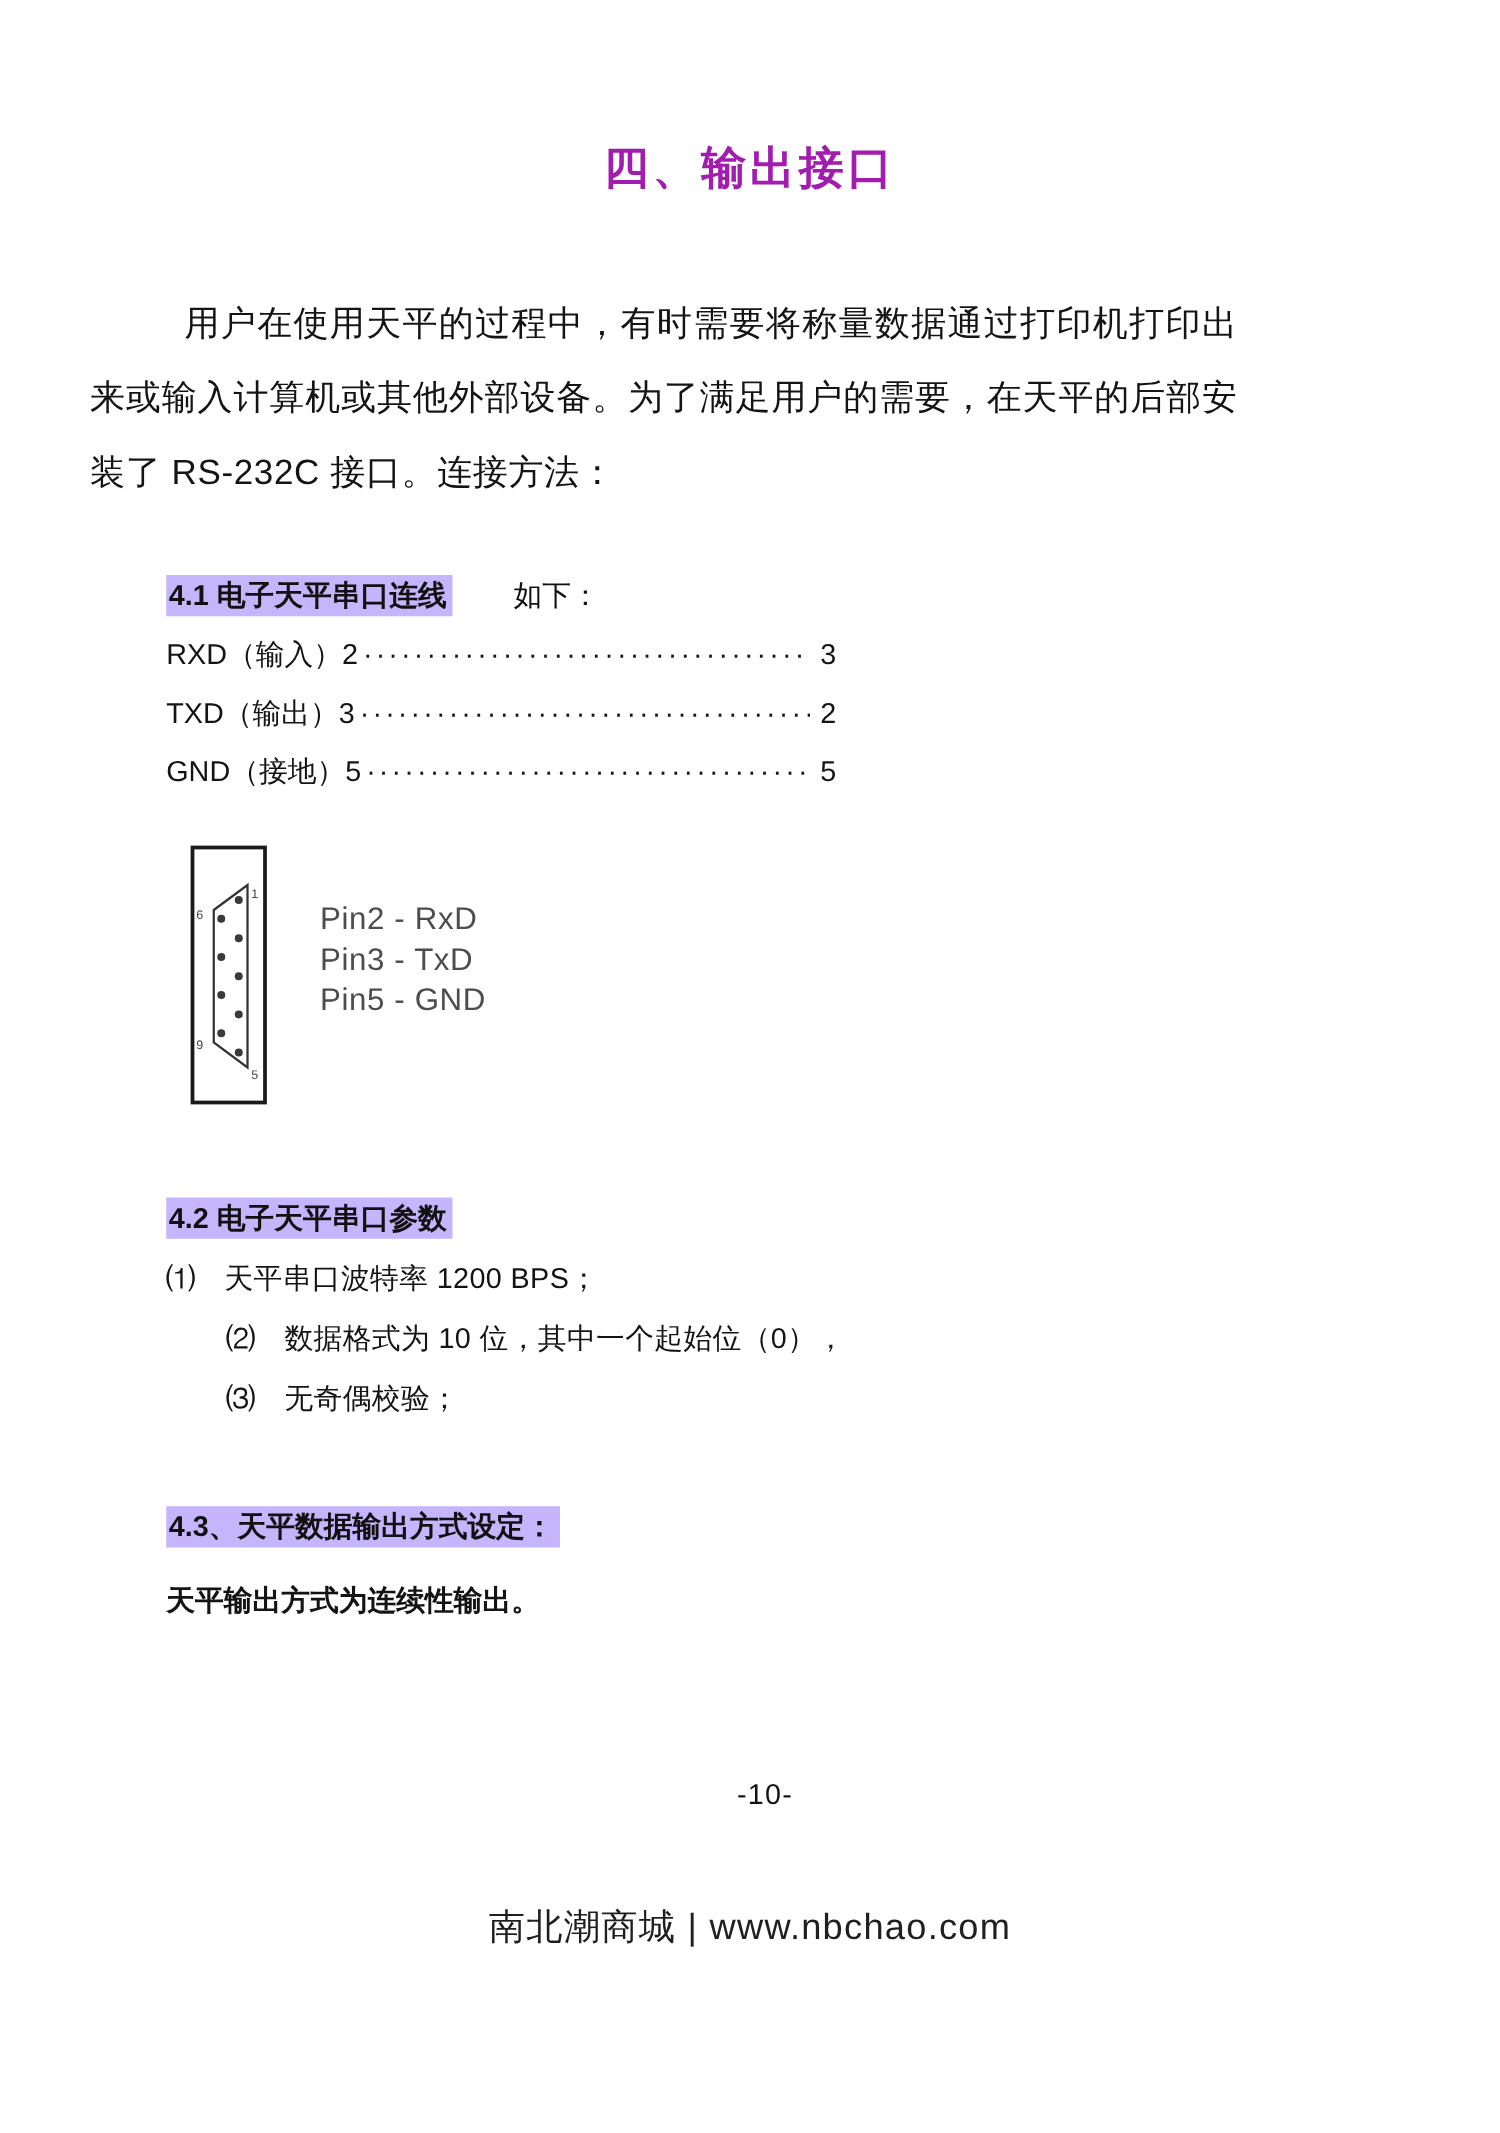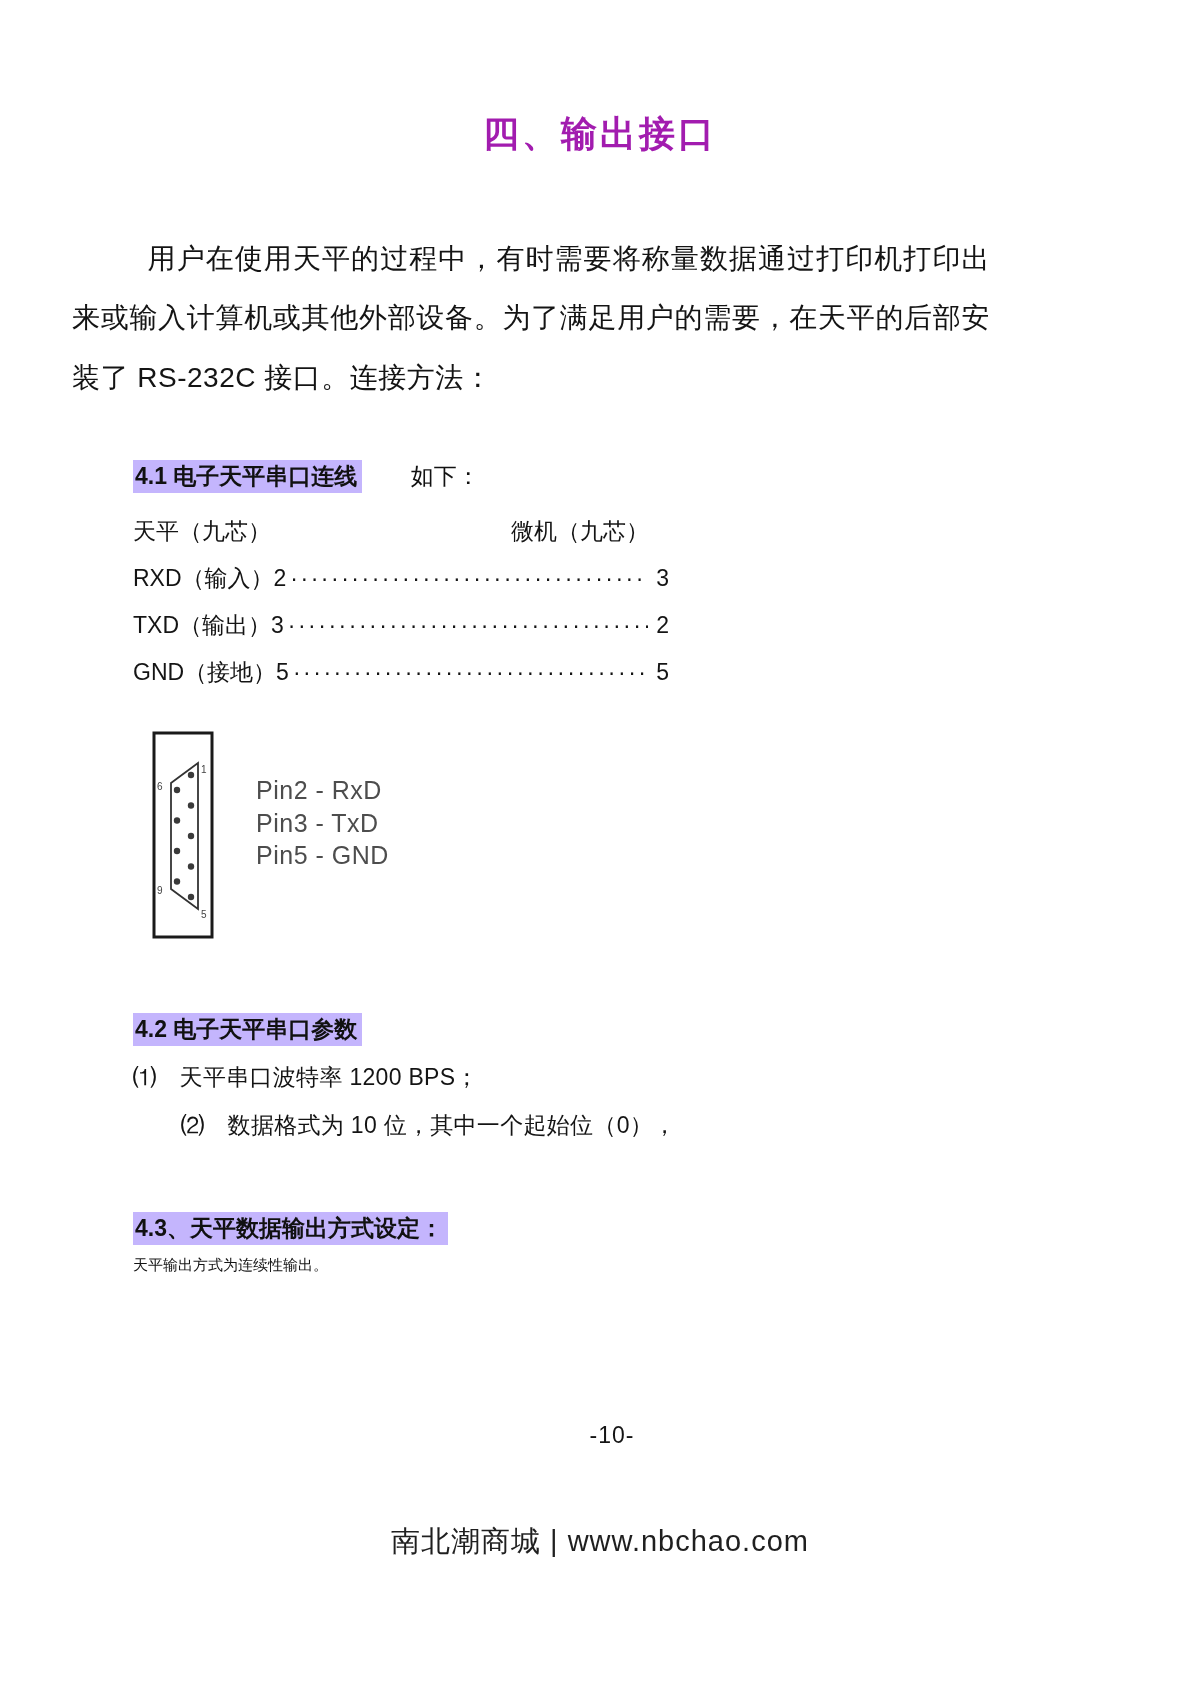--- a/index.html
+++ b/index.html
@@ -39,21 +39,21 @@
   .wire-row .pin { white-space:nowrap; padding-left:8px; }
   .figure { display:flex; align-items:flex-start; margin:42px 0 0 148px; }
   .pin-labels {
     margin:44px 0 0 38px; color:#4d4d4d;
     font-size:25px; line-height:1.3; letter-spacing:0.5px;
   }
   .sec42 { margin-top:74px; }
   .param-line { font-size:23px; margin-top:17px; letter-spacing:0.3px; }
   .param-line.indent { padding-left:48px; }
   .sec43 { margin-top:72px; }
-  .sec43-body { font-size:15px; margin-top:12px; }
+  .sec43-body { font-size:23px; margin-top:28px;font-weight:bold; }
   .page-number {
     position:absolute; top:1422px; left:0; width:100%;
     text-align:center; font-size:23px; letter-spacing:1px;padding-left:24px;
   }
   .footer {
     position:absolute; top:1522px; left:0; width:100%;
     text-align:center; font-size:29px; color:#1f1f1f; letter-spacing:1px;
   }
 </style>
 </head>
@@ -64,24 +64,20 @@
   <div class="title">四、输出接口</div>
 
   <div class="intro">用户在使用天平的过程中，有时需要将称量数据通过打印机打印出来或输入计算机或其他外部设备。为了满足用户的需要，在天平的后部安装了 RS-232C 接口。连接方法：</div>
 
   <div class="sec sec41">
     <div class="sec-heading">
       <span class="hl">4.1 电子天平串口连线</span>
       <span class="heading-suffix">如下：</span>
     </div>
 
-    <div class="wire-cols">
-      <span>天平（九芯）</span>
-      <span>微机（九芯）</span>
-    </div>
 
     <div class="wire-row">
       <span class="lbl">RXD（输入）2</span>
       <span class="dots">····································</span>
       <span class="pin">3</span>
     </div>
     <div class="wire-row">
       <span class="lbl">TXD（输出）3</span>
       <span class="dots">····································</span>
       <span class="pin">2</span>
@@ -119,20 +115,21 @@
       <div>Pin5 - GND</div>
     </div>
   </div>
 
   <div class="sec sec42">
     <div class="sec-heading">
       <span class="hl">4.2 电子天平串口参数</span>
     </div>
     <div class="param-line">⑴　天平串口波特率 1200 BPS；</div>
     <div class="param-line indent">⑵　数据格式为 10 位，其中一个起始位（0），</div>
+    <div class="param-line indent">⑶　无奇偶校验；</div>
   </div>
 
   <div class="sec sec43">
     <div class="sec-heading">
       <span class="hl">4.3、天平数据输出方式设定：</span>
     </div>
     <div class="sec43-body">天平输出方式为连续性输出。</div>
   </div>
 
   <div class="page-number">-10-</div>

